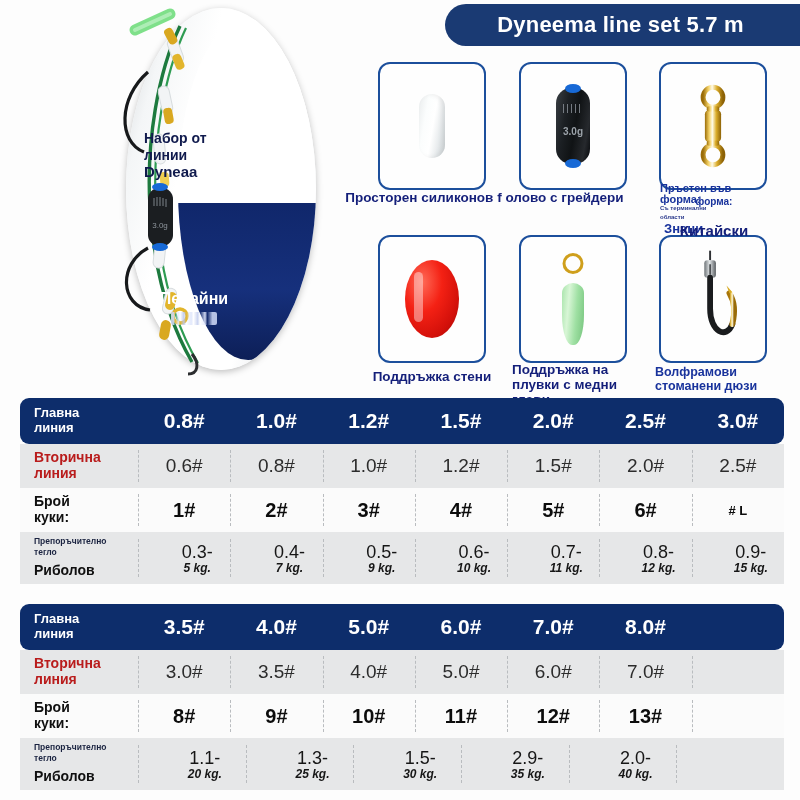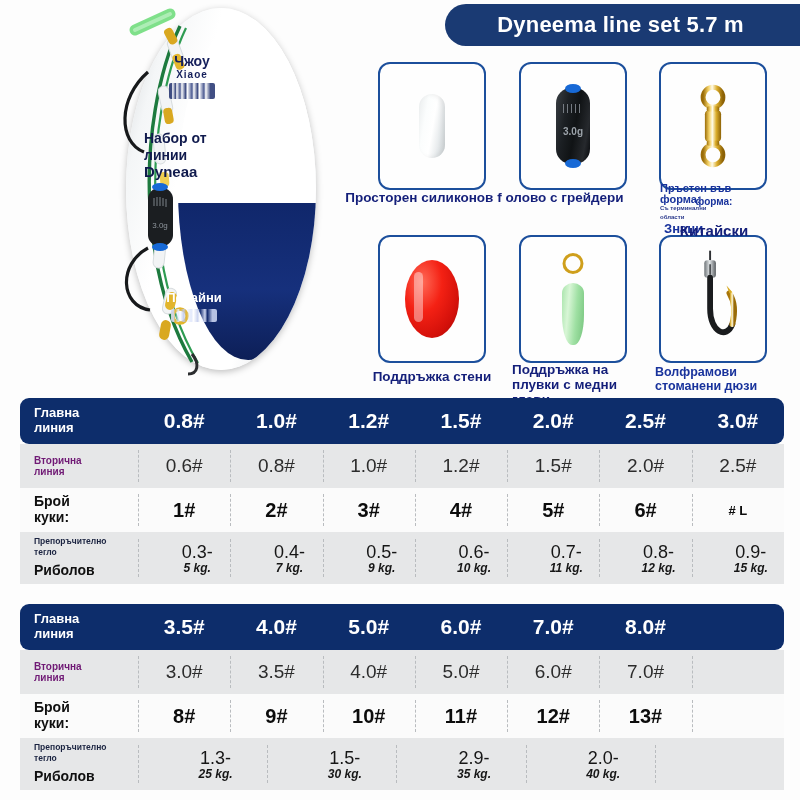--- a/index.html
+++ b/index.html
@@ -43,21 +43,21 @@
   .lbl-brand{position:absolute;left:58px;top:52px;width:92px;text-align:center;
     color:#16205c;font-size:14px;font-weight:bold;line-height:1.05;}
   .lbl-brand-sub{font-size:10px;font-weight:bold;letter-spacing:1px;display:block;margin-top:1px;}
   .brand-mark{display:block;margin:3px auto 0;width:46px;height:16px;
     background:linear-gradient(90deg,#20306e 6%,transparent 8%,#20306e 14%,transparent 17%,#2b3c7e 24%,transparent 28%,#20306e 36%,transparent 40%,#2b3c7e 50%,transparent 54%,#20306e 62%,transparent 66%,#2b3c7e 76%,transparent 80%,#20306e 90%);
     opacity:.85;border-radius:2px;}
   .lbl-title{position:absolute;left:56px;top:128px;width:100px;
     color:#101a4d;font-size:14px;font-weight:bold;line-height:1.18;}
   .lbl-title .em{font-size:15px;}
   .lbl-bottom{position:absolute;left:62px;top:288px;width:88px;text-align:center;
-    color:#ffffff;font-size:13px;font-weight:bold;}
+    color:#ffffff;font-size:16px;font-weight:bold;}
   .brand-mark-w{display:block;margin:4px auto 0;width:46px;height:13px;
     background:linear-gradient(90deg,#cdd6f0 6%,transparent 9%,#e6ecff 16%,transparent 20%,#bcc7ea 28%,transparent 33%,#dfe6fb 44%,transparent 49%,#c6d0ef 58%,transparent 63%,#e4eaff 74%,transparent 79%,#c9d3f1 90%);
     opacity:.9;border-radius:2px;}
   .rig-line{position:absolute;left:0;top:0;width:260px;height:378px;}
   
   .box{
     position:absolute;border:2px solid #1c4f9c;border-radius:12px;
     background:#fefefe;box-sizing:border-box;
   }
   .cap{position:absolute;color:#141f7a;font-size:13.5px;font-weight:bold;
@@ -115,21 +115,21 @@
     text-align:center;position:relative;}
   .cell.lbl{justify-content:flex-start;padding-left:14px;text-align:left;}
   .c-label{flex:0 0 118px;}
   .c-data{flex:1 1 0;}
   .c-data + .c-data:before,.c-label + .c-data:before{
     content:"";position:absolute;left:0;top:14%;height:72%;
     border-left:1px dashed #b9bcbf;}
   .tbl-head .c-data + .c-data:before,.tbl-head .c-label + .c-data:before{border:none;}
   .h-label{color:#ffffff;font-size:13px;font-weight:bold;line-height:1.12;}
   .h-data{color:#ffffff;font-size:21px;font-weight:bold;}
-  .r2-label{color:#701a75;font-size:10px;font-weight:bold;line-height:1.12;}
+  .r2-label{color:#b91c1c;font-size:14px;font-weight:bold;line-height:1.12;}
   .r2-data{color:#2c2c2c;font-size:19px;font-weight:normal;}
   .r3-label{color:#101010;font-size:14px;font-weight:bold;line-height:1.12;}
   .r3-data{color:#0c0c0c;font-size:20px;font-weight:bold;}
   .r4-label{color:#1a2340;font-size:8.5px;font-weight:bold;line-height:1.25;}
   .r4-label b{display:block;font-size:14px;color:#101010;margin-top:5px;}
   .r4-data{color:#161616;font-size:18px;line-height:1.0;margin-left:26px;}
   .r4-data .kg{display:block;font-size:12px;font-weight:bold;font-style:italic;margin-top:1px;}
   .h-row{height:46px;}
   .r-row{height:44px;}
   .r4-row{height:52px;}
@@ -188,25 +188,20 @@
         <line x1="78" y1="197" x2="78" y2="205"></line>
       </g>
       <text x="72" y="226" font-size="8" fill="#8d949b" text-anchor="middle" font-family="Liberation Sans, sans-serif">3.0g</text>
       <ellipse cx="72" cy="185" rx="8" ry="4" fill="#1769d6"></ellipse>
       <ellipse cx="72" cy="245" rx="8" ry="4" fill="#1769d6"></ellipse>
     </g>
 
     <path d="M104 352 C 112 362, 110 372, 100 372" stroke="#2b2d2f" stroke-width="3" fill="none"></path>
   </svg>
 
-  <div class="lbl-brand">
-    <span>Чжоу</span>
-    <span class="lbl-brand-sub">Xiaoe</span>
-    <span class="brand-mark"></span>
-  </div>
 
   <div class="lbl-title">
     <div>Набор от</div>
     <div>линии</div>
     <div class="em">Dyneaa</div>
   </div>
 
   <div class="lbl-bottom">
     <span>Перайни</span>
     <span class="brand-mark-w"></span>
@@ -440,20 +435,23 @@
 
   <div class="tbl-row alt r4-row">
     <div class="cell lbl c-label">
       <div class="r4-label">
         <div>Препоръчително</div>
         <div>тегло</div>
         <b>Риболов</b>
       </div>
     </div>
     <div class="cell c-data">
+      <div class="r4-data"><span>1.1-</span><span class="kg">20 kg.</span></div>
+    </div>
+    <div class="cell c-data">
       <div class="r4-data"><span>1.3-</span><span class="kg">25 kg.</span></div>
     </div>
     <div class="cell c-data">
       <div class="r4-data"><span>1.5-</span><span class="kg">30 kg.</span></div>
     </div>
     <div class="cell c-data">
       <div class="r4-data"><span>2.9-</span><span class="kg">35 kg.</span></div>
     </div>
     <div class="cell c-data">
       <div class="r4-data"><span>2.0-</span><span class="kg">40 kg.</span></div>

